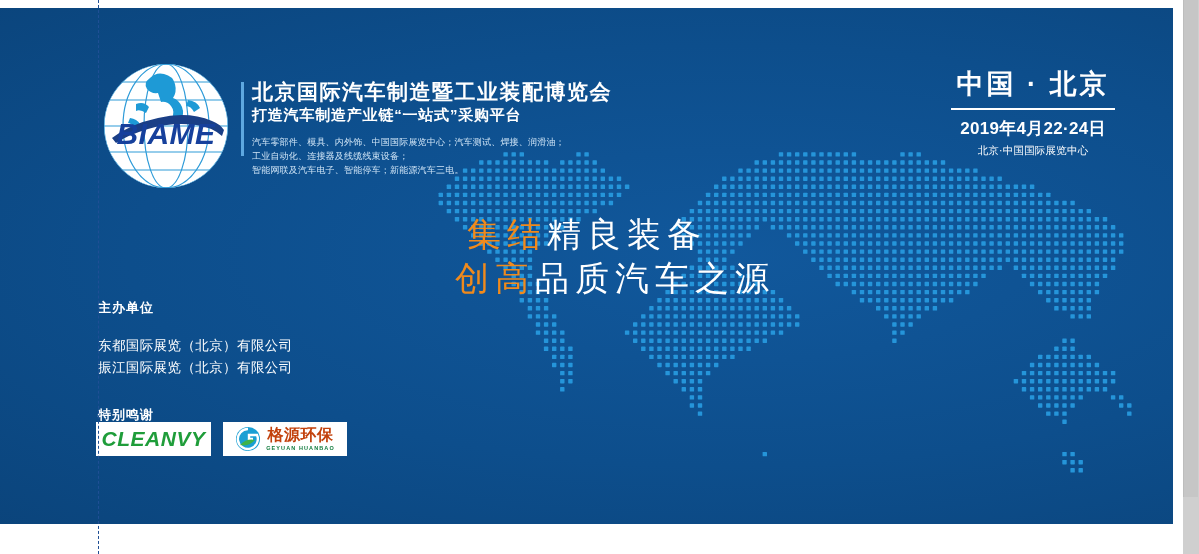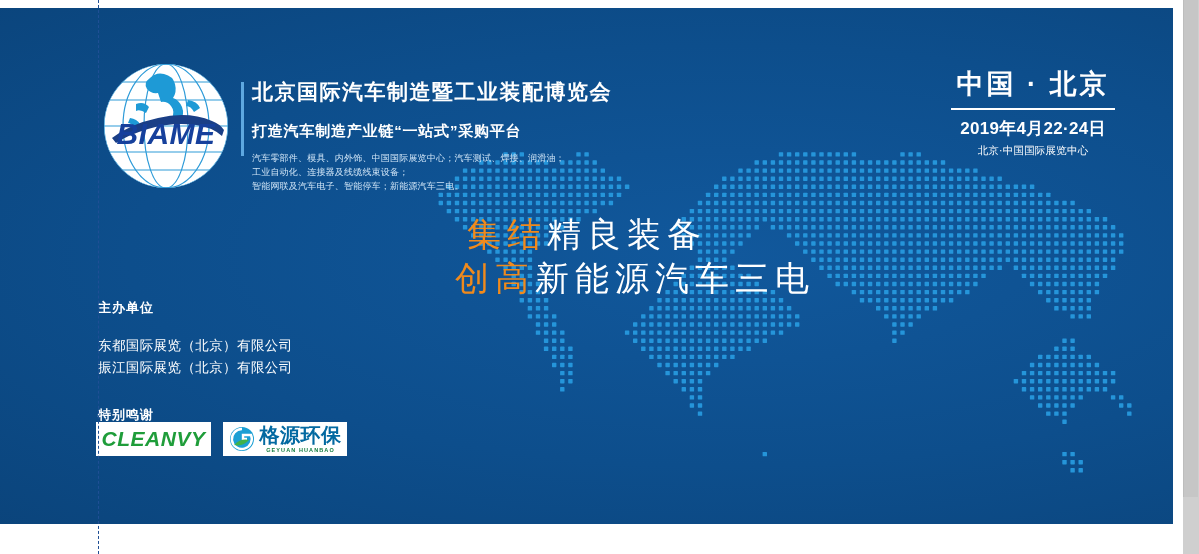--- a/index.html
+++ b/index.html
@@ -34,21 +34,21 @@
 
   
   .logo{position:absolute;left:100px;top:52px;width:132px;height:132px;}
   .header-divider{position:absolute;left:241px;top:74px;width:3px;height:74px;background:#5ea8e0;}
   .head-text{position:absolute;left:252px;top:72px;width:640px;color:#ffffff;}
   .head-title{
     font-size:21px;font-weight:bold;letter-spacing:1.5px;line-height:1.1;
     color:#ffffff;white-space:nowrap;
   }
   .head-sub{
-    margin-top:19px;font-size:15px;font-weight:bold;letter-spacing:.8px;
+    margin-top:3px;font-size:15px;font-weight:bold;letter-spacing:.8px;
     color:#ffffff;white-space:nowrap;
   }
   .head-scope{margin-top:11px;font-size:9px;line-height:1.55;color:#cfe4f6;letter-spacing:.2px;}
   .head-scope div{white-space:nowrap;}
 
   
   .datebox{position:absolute;right:56px;top:62px;width:168px;text-align:center;color:#fff;}
   .date-cn{font-size:27px;font-weight:bold;letter-spacing:3px;line-height:1.1;white-space:nowrap;}
   .date-rule{height:2px;background:#ffffff;margin:8px 2px 7px 2px;}
   .date-main{font-size:17px;font-weight:bold;letter-spacing:.3px;white-space:nowrap;}
@@ -68,21 +68,21 @@
   .thanks-head{margin-top:26px;font-size:13px;font-weight:bold;letter-spacing:1px;}
 
   .sponsors{position:absolute;left:96px;top:414px;display:flex;gap:12px;z-index:20;}
   .sponsor{background:#ffffff;display:flex;align-items:center;justify-content:center;}
   .sp-cleanvy{width:115px;height:34px;}
   .sp-geyuan{width:124px;height:34px;gap:5px;}
   .cleanvy-text{
     color:#1f9d3a;font-size:21px;font-weight:bold;font-style:italic;letter-spacing:.5px;
     font-family:"Liberation Sans",sans-serif;
   }
-  .geyuan-cn{color:#0369a1;font-size:20px;font-weight:bold;letter-spacing:.5px;line-height:1;}
+  .geyuan-cn{color:#c2410c;font-size:16px;font-weight:bold;letter-spacing:.5px;line-height:1;}
   .geyuan-en{color:#0e7a3c;font-size:5.5px;font-weight:bold;letter-spacing:1.1px;margin-top:2px;}
 </style>
 </head>
 <body>
 
 <div id="stage">
 
   <div class="poster">
 
     <svg class="map" viewBox="0 0 1173 516" preserveAspectRatio="none">
@@ -1419,21 +1419,21 @@
       <div class="date-rule"></div>
       <div class="date-main">2019年4月22·24日</div>
       <div class="date-venue">北京·中国国际展览中心</div>
     </div>
 
     <div class="slogan">
       <div class="slogan-line l1">
         <span class="sl-orange">集结</span><span class="sl-white">精良装备</span>
       </div>
       <div class="slogan-line l2">
-        <span class="sl-orange">创高</span><span class="sl-white">新能源汽车三电</span>
+        <span class="sl-orange">创高</span><span class="sl-white">品质汽车之源</span>
       </div>
     </div>
 
     <div class="org">
       <div class="org-head">主办单位</div>
       <div class="org-list">
         <div>东都国际展览（北京）有限公司</div>
         <div>振江国际展览（北京）有限公司</div>
       </div>
       <div class="thanks-head">特别鸣谢</div>

